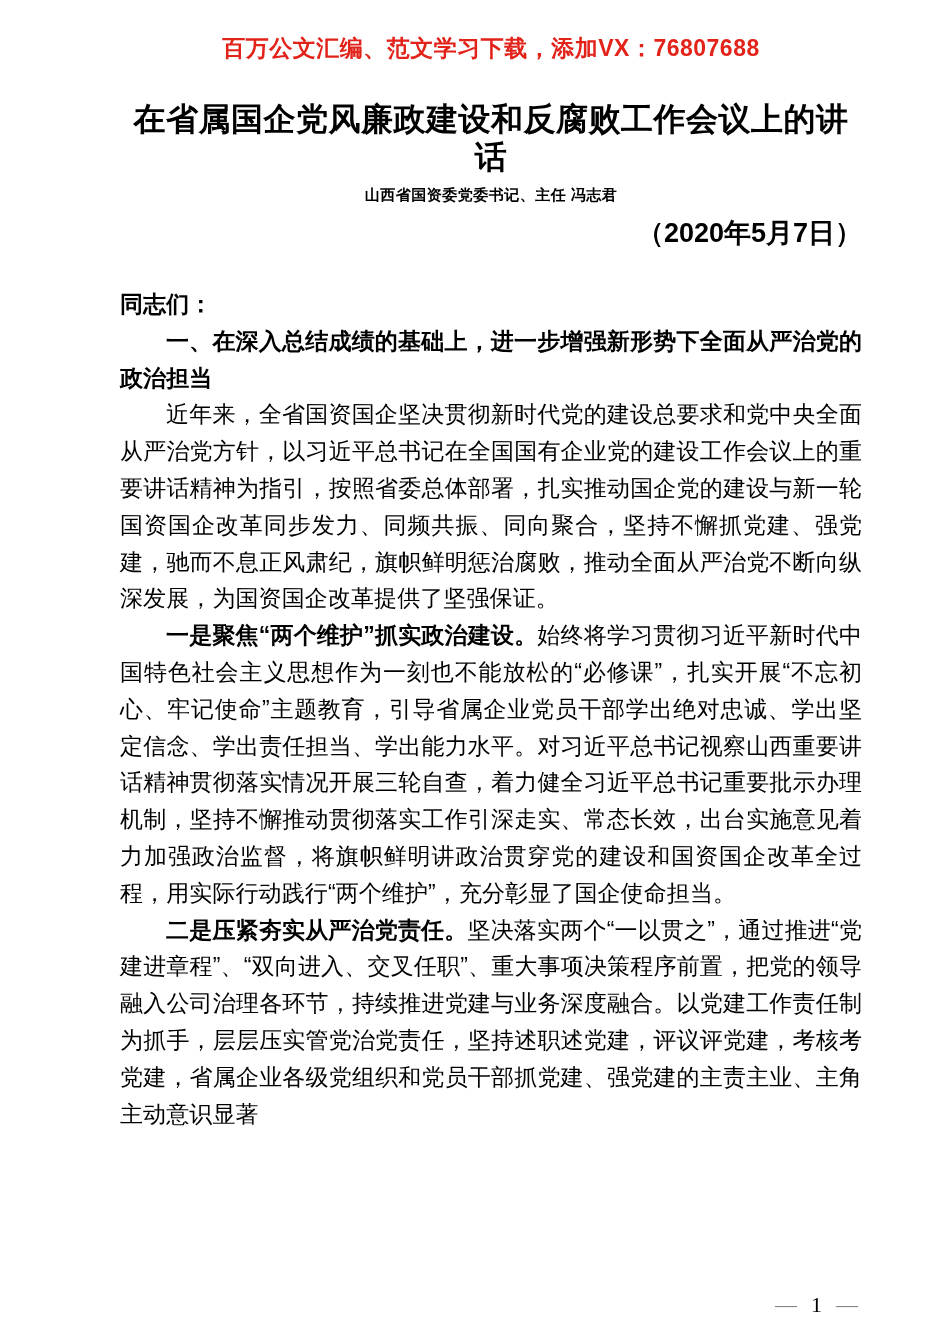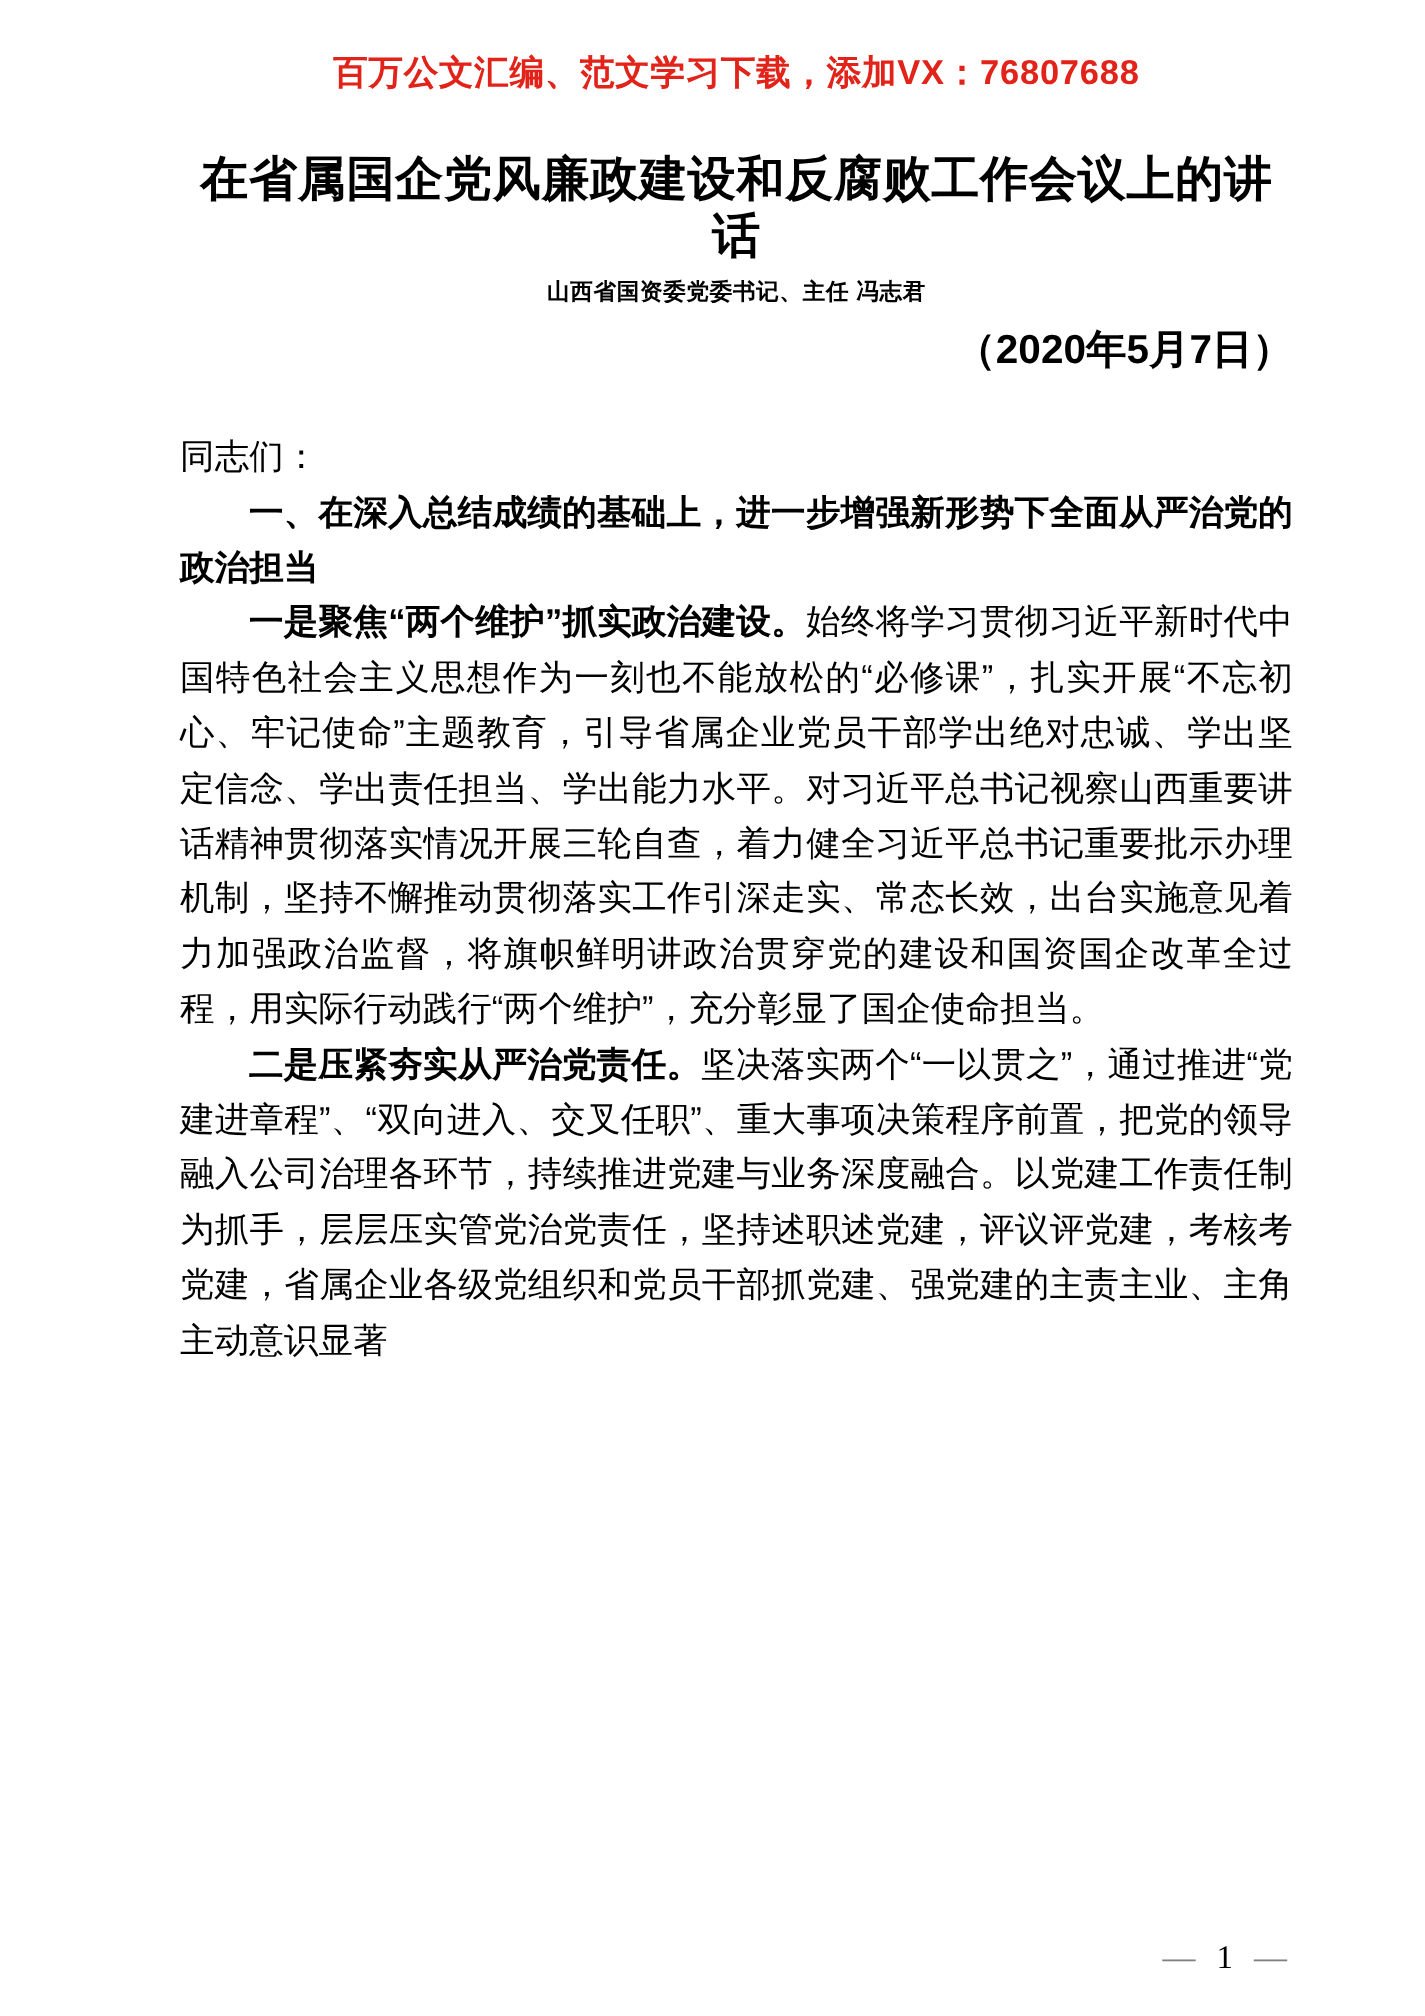--- a/index.html
+++ b/index.html
@@ -54,20 +54,21 @@
     line-height: 36.8px;
     text-align: justify;
     letter-spacing: 0.1px;
   }
   .doc-body p {
     margin: 0;
     text-indent: 2em;
   }
   .doc-body p.salutation {
     text-indent: 0;
+    font-weight: bold;
   }
   .doc-body p.section-heading {
     font-weight: bold;
   }
   .doc-body .lead {
     font-weight: bold;
   }
   .page-footer {
     position: absolute;
     right: 92px;
@@ -96,20 +97,21 @@
     <div class="doc-byline">山西省国资委党委书记、主任 冯志君</div>
     <div class="doc-date">（2020年5月7日）</div>
   </div>
 
   <div class="doc-body">
     <p class="salutation">同志们：</p>
 
 
     <p class="section-heading">一、在深入总结成绩的基础上，进一步增强新形势下全面从严治党的政治担当</p>
 
+    <p>近年来，全省国资国企坚决贯彻新时代党的建设总要求和党中央全面从严治党方针，以习近平总书记在全国国有企业党的建设工作会议上的重要讲话精神为指引，按照省委总体部署，扎实推动国企党的建设与新一轮国资国企改革同步发力、同频共振、同向聚合，坚持不懈抓党建、强党建，驰而不息正风肃纪，旗帜鲜明惩治腐败，推动全面从严治党不断向纵深发展，为国资国企改革提供了坚强保证。</p>
 
     <p><span class="lead">一是聚焦“两个维护”抓实政治建设。</span><span>始终将学习贯彻习近平新时代中国特色社会主义思想作为一刻也不能放松的“必修课”，扎实开展“不忘初心、牢记使命”主题教育，引导省属企业党员干部学出绝对忠诚、学出坚定信念、学出责任担当、学出能力水平。对习近平总书记视察山西重要讲话精神贯彻落实情况开展三轮自查，着力健全习近平总书记重要批示办理机制，坚持不懈推动贯彻落实工作引深走实、常态长效，出台实施意见着力加强政治监督，将旗帜鲜明讲政治贯穿党的建设和国资国企改革全过程，用实际行动践行“两个维护”，充分彰显了国企使命担当。</span></p>
 
     <p><span class="lead">二是压紧夯实从严治党责任。</span><span>坚决落实两个“一以贯之”，通过推进“党建进章程”、“双向进入、交叉任职”、重大事项决策程序前置，把党的领导融入公司治理各环节，持续推进党建与业务深度融合。以党建工作责任制为抓手，层层压实管党治党责任，坚持述职述党建，评议评党建，考核考党建，省属企业各级党组织和党员干部抓党建、强党建的主责主业、主角主动意识显著</span></p>
   </div>
 
   <div class="page-footer">
     <span class="dash">—</span><span class="num">1</span><span class="dash">—</span>
   </div>
 

